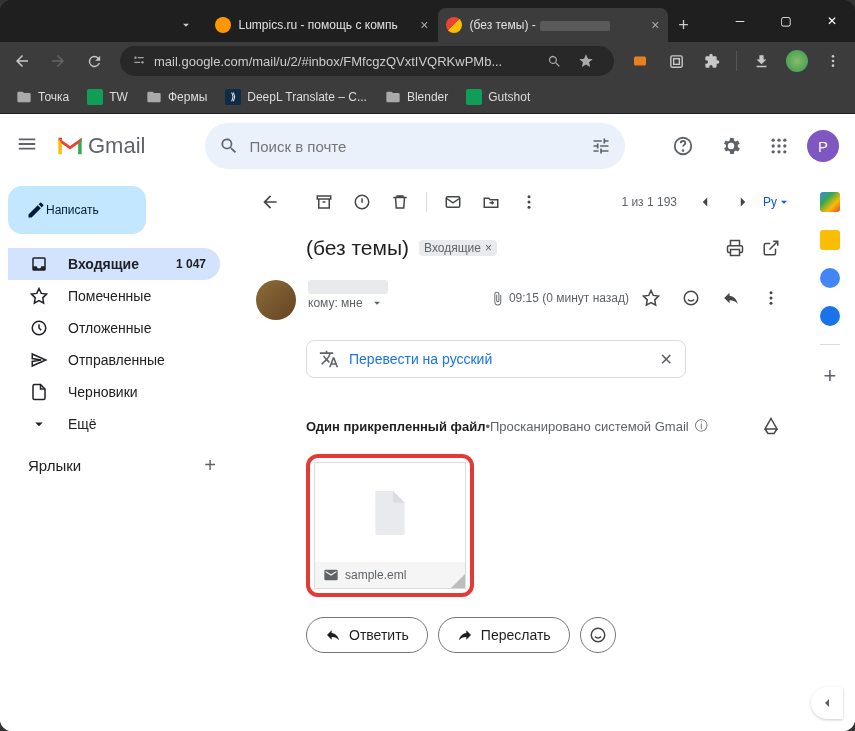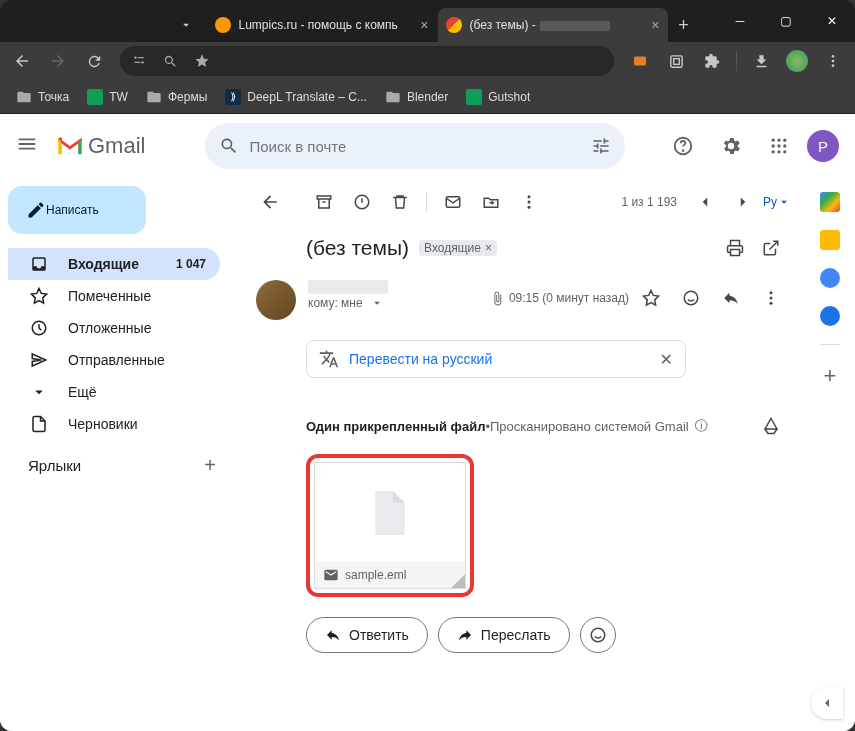--- a/index.html
+++ b/index.html
@@ -128,20 +128,21 @@
           <path d="M17.65 6.35A8 8 0 1 0 19.73 14h-2.08A6 6 0 1 1 12 6a5.9 5.9 0 0 1 4.22 1.78L13 11h7V4z"></path>
         </svg>
       </div>
     <div class="urlbox">
       <span class="secure"><svg width="14" height="14" viewBox="0 0 24 24" fill="currentColor">
             <circle cx="6" cy="8" r="2"></circle>
             <rect x="10" y="7" width="10" height="2"></rect>
             <circle cx="18" cy="16" r="2"></circle>
             <rect x="4" y="15" width="10" height="2"></rect>
           </svg></span>
+      <span class="url">mail.google.com/mail/u/2/#inbox/FMfcgzQVxtIVQRKwPMb...</span>
       <span class="navbtn" style="color:#aaa">
           <svg width="15" height="15" viewBox="0 0 24 24" fill="currentColor">
             <path d="M15.5 14h-.8l-.3-.3a6.5 6.5 0 1 0-.7.7l.3.3v.8l5 5 1.5-1.5-5-5zm-6 0a4.5 4.5 0 1 1 0-9 4.5 4.5 0 0 1 0 9z"></path>
           </svg>
         </span>
       <span class="navbtn" style="color:#aaa">
           <svg width="16" height="16" viewBox="0 0 24 24" fill="currentColor">
             <path d="M12 17.3l6.2 3.7-1.6-7 5.4-4.7-7.1-.6L12 2 9.1 8.7 2 9.3l5.4 4.7-1.6 7z"></path>
           </svg>
         </span>
@@ -311,34 +312,34 @@
         <div class="nav-item">
           <span class="ni-icon">
               <svg width="18" height="18" viewBox="0 0 24 24" fill="none" stroke="currentColor" stroke-width="2">
                 <path d="M3 20l18-8L3 4v6l12 2-12 2z"></path>
               </svg>
             </span>
           <span class="ni-text">Отправленные</span>
         </div>
         <div class="nav-item">
           <span class="ni-icon">
+              <svg width="18" height="18" viewBox="0 0 24 24" fill="none" stroke="currentColor" stroke-width="2">
+                <path d="M14 2H6a2 2 0 0 0-2 2v16a2 2 0 0 0 2 2h12a2 2 0 0 0 2-2V8z"></path>
+                <path d="M14 2v6h6"></path>
+              </svg>
+            </span>
+          <span class="ni-text">Черновики</span>
+        </div>
+        <div class="nav-item">
+          <span class="ni-icon">
               <svg width="18" height="18" viewBox="0 0 24 24" fill="currentColor">
                 <path d="M7 10l5 5 5-5z"></path>
               </svg>
             </span>
           <span class="ni-text">Ещё</span>
-        </div>
-        <div class="nav-item">
-          <span class="ni-icon">
-              <svg width="18" height="18" viewBox="0 0 24 24" fill="none" stroke="currentColor" stroke-width="2">
-                <path d="M14 2H6a2 2 0 0 0-2 2v16a2 2 0 0 0 2 2h12a2 2 0 0 0 2-2V8z"></path>
-                <path d="M14 2v6h6"></path>
-              </svg>
-            </span>
-          <span class="ni-text">Черновики</span>
         </div>
         <div class="labels-row">
           <span>Ярлыки</span>
           <span style="cursor:pointer;color:#5f6368;font-size:20px">+</span>
         </div>
       </div>
 
       <div class="main">
         <div class="toolbar">
           <div class="tbtn">

